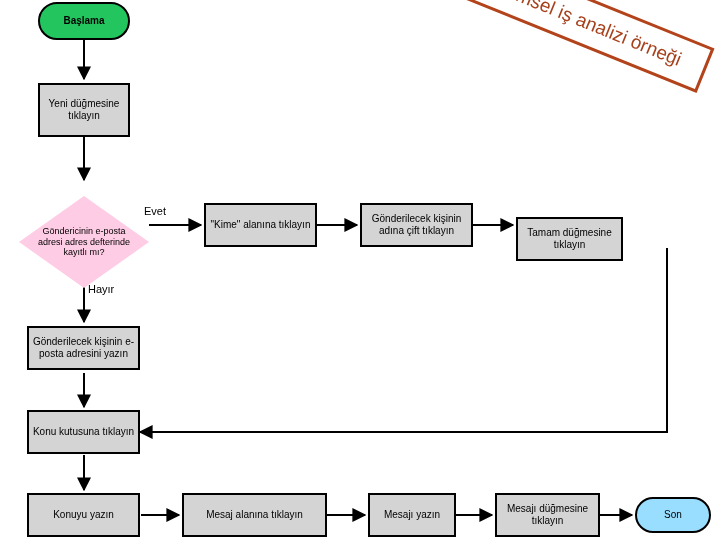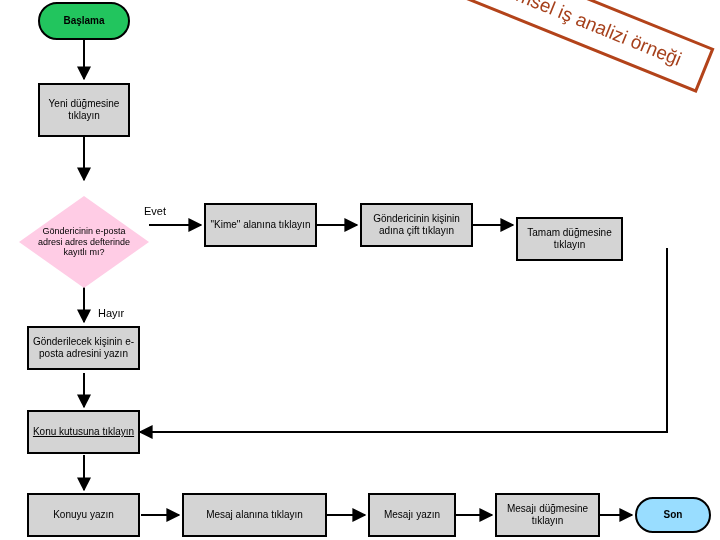--- a/index.html
+++ b/index.html
@@ -127,59 +127,59 @@
     <span class="lbl">Yeni düğmesine tıklayın</span>
   </div>
 
   <div class="node decision" style="left:19px; top:196px; width:130px; height:92px;">
     <span class="diamond-fill"></span>
     <span class="diamond-label">Göndericinin e-posta adresi adres defterinde kayıtlı mı?</span>
   </div>
 
   <div class="edge-label" style="left:144px; top:205px;">Evet</div>
 
-  <div class="edge-label" style="left:98px; top:283px;margin-top:24px;">Hayır</div>
+  <div class="edge-label" style="left:88px; top:283px;">Hayır</div>
 
   <div class="node process" style="left:204px; top:203px; width:113px; height:44px;">
     <span class="lbl">"Kime" alanına tıklayın</span>
   </div>
 
   <div class="node process" style="left:360px; top:203px; width:113px; height:44px;">
-    <span class="lbl">Göndericinin kişinin adına çift tıklayın</span>
+    <span class="lbl">Gönderilecek kişinin adına çift tıklayın</span>
   </div>
 
   <div class="node process" style="left:516px; top:217px; width:107px; height:44px;">
     <span class="lbl">Tamam düğmesine tıklayın</span>
   </div>
 
   <div class="node process" style="left:27px; top:326px; width:113px; height:44px;">
     <span class="lbl">Gönderilecek kişinin e-posta adresini yazın</span>
   </div>
 
-  <div class="node process" style="left:27px; top:410px; width:113px; height:44px;text-decoration:underline;">
+  <div class="node process" style="left:27px; top:410px; width:113px; height:44px;">
     <span class="lbl">Konu kutusuna tıklayın</span>
   </div>
 
   <div class="node process" style="left:27px; top:493px; width:113px; height:44px;">
     <span class="lbl">Konuyu yazın</span>
   </div>
 
   <div class="node process" style="left:182px; top:493px; width:145px; height:44px;">
     <span class="lbl">Mesaj alanına tıklayın</span>
   </div>
 
   <div class="node process" style="left:368px; top:493px; width:88px; height:44px;">
     <span class="lbl">Mesajı yazın</span>
   </div>
 
   <div class="node process" style="left:495px; top:493px; width:105px; height:44px;">
     <span class="lbl">Mesajı düğmesine tıklayın</span>
   </div>
 
-  <div class="node terminator term-end" style="left:635px; top:497px; width:76px; height:36px;font-weight:bold;">
+  <div class="node terminator term-end" style="left:635px; top:497px; width:76px; height:36px;">
     <span class="lbl">Son</span>
   </div>
 
   <div class="banner" style="left:455px; top:-2px; width:260px; height:48px; transform: rotate(22deg); transform-origin: center center;">
     <span class="lbl">İşlemsel iş analizi örneği</span>
   </div>
 
 </div>
 
 </body></html>

